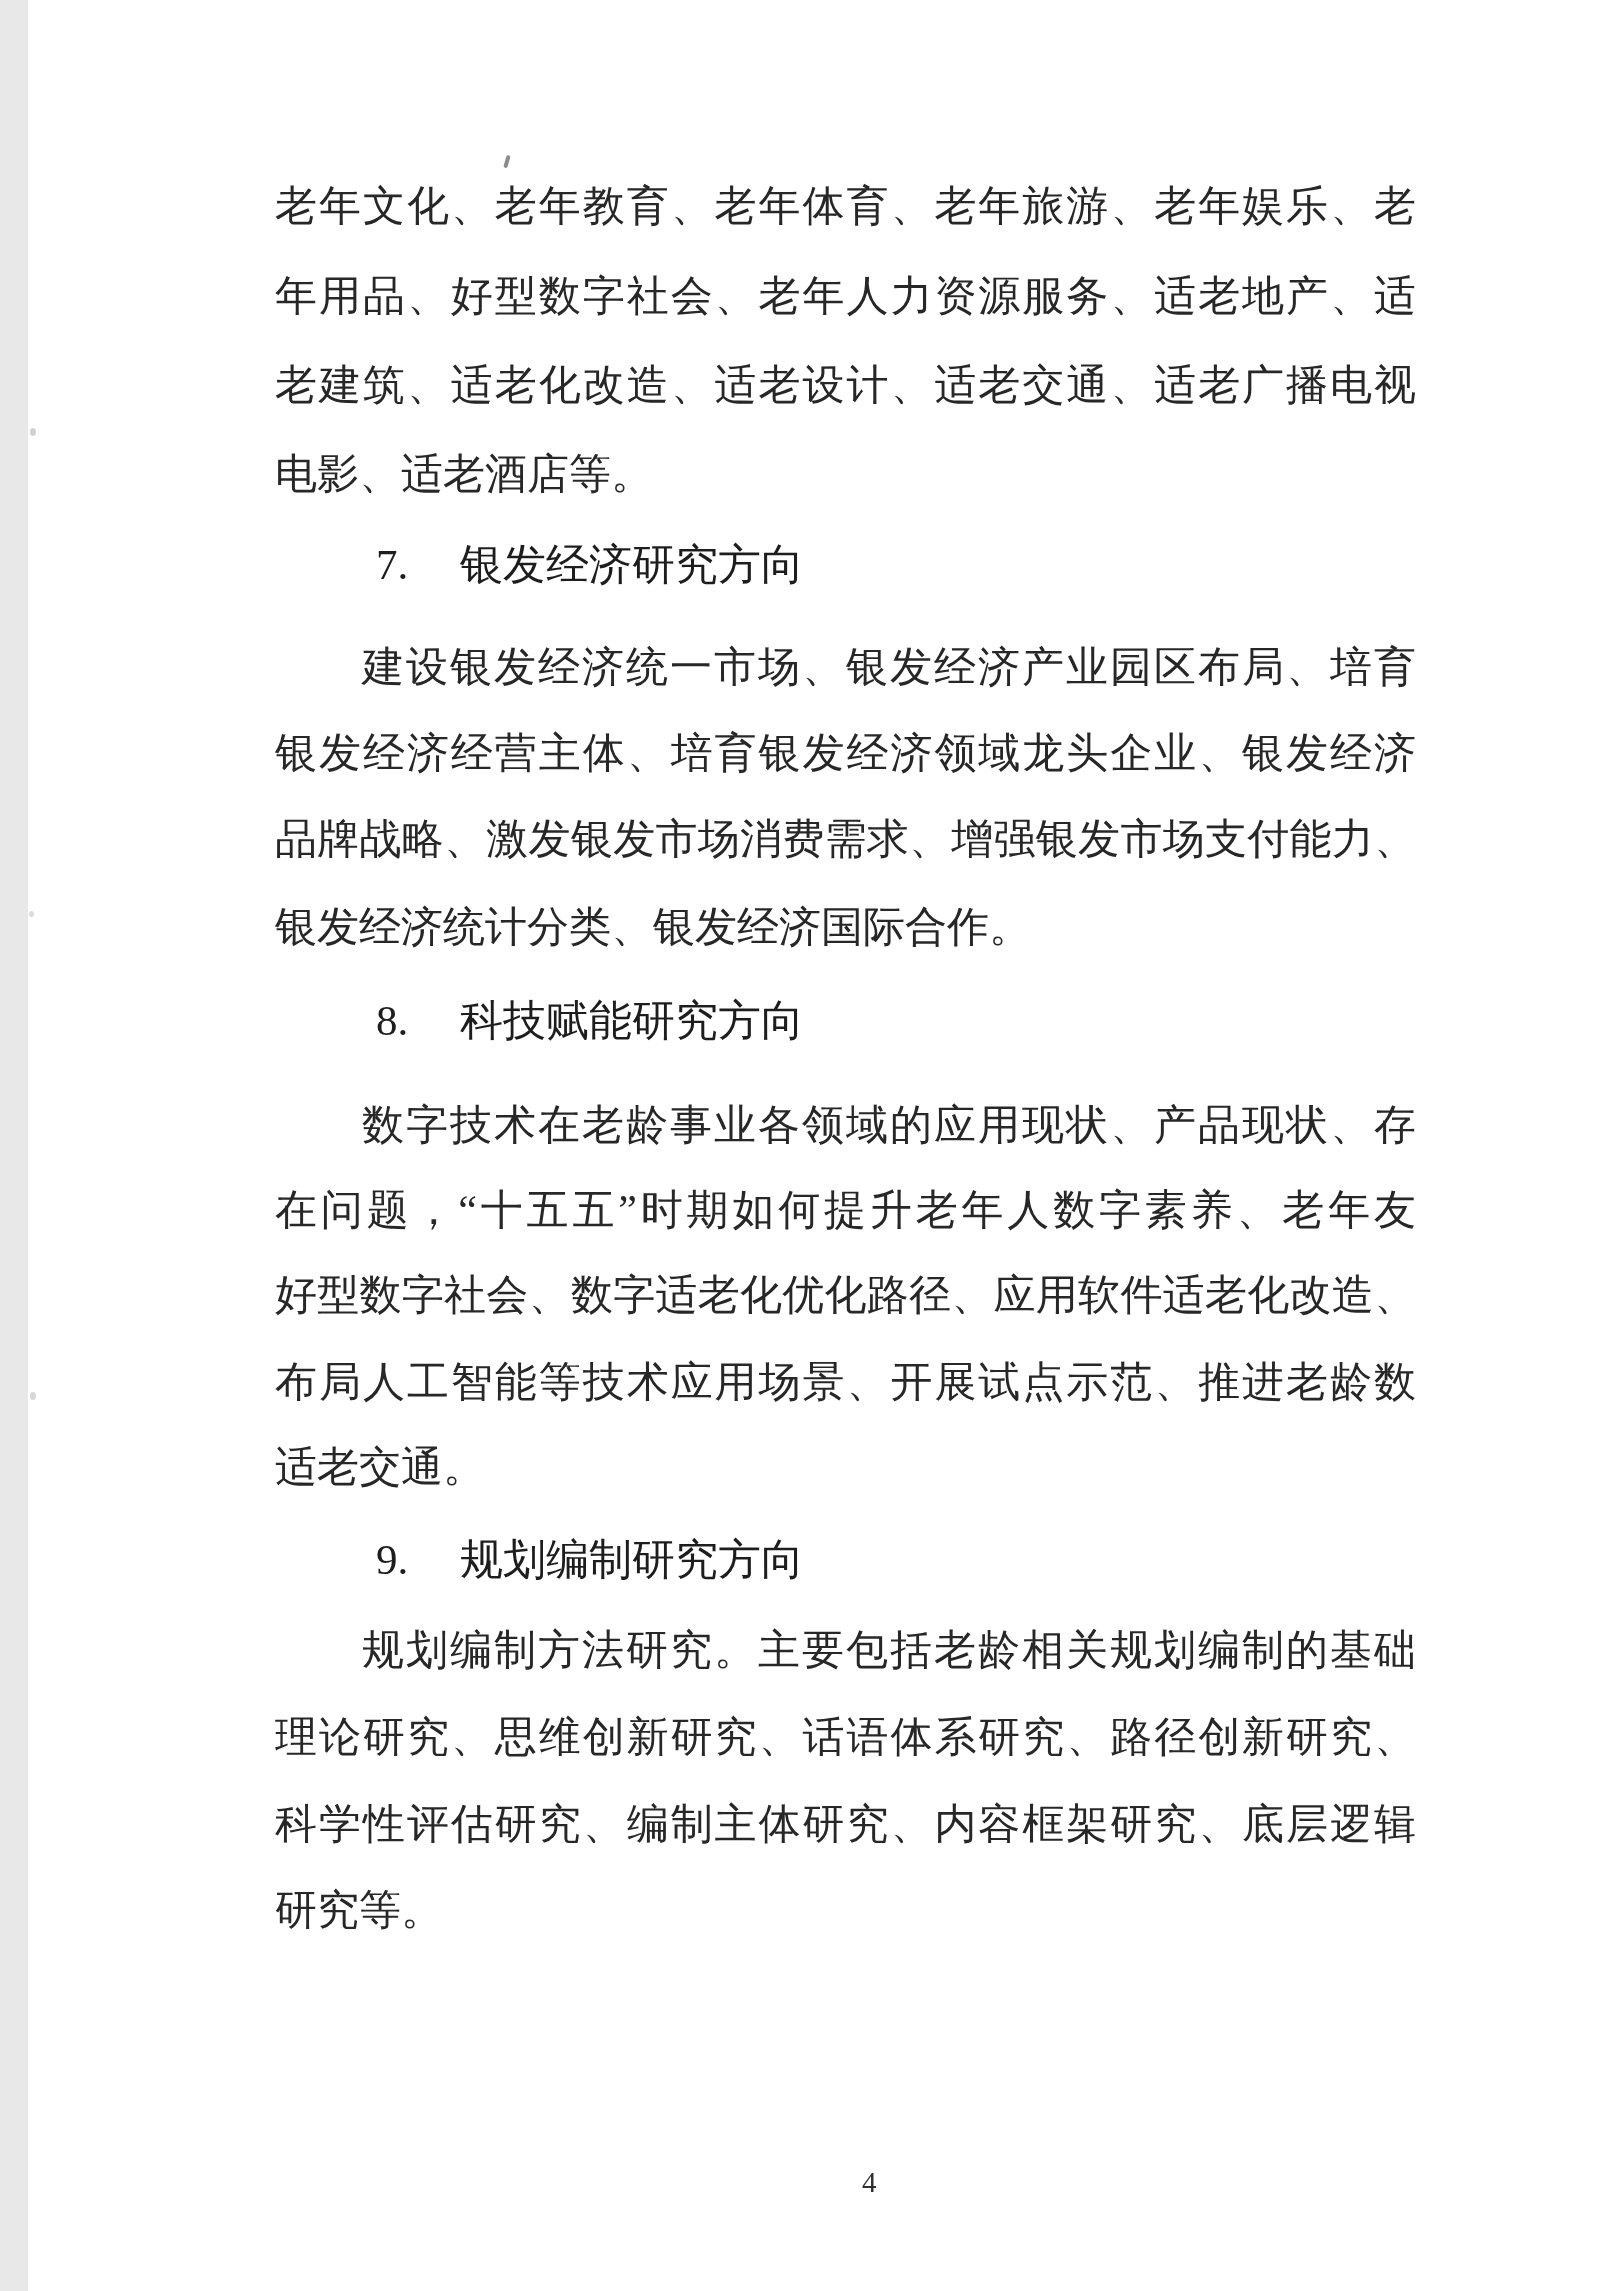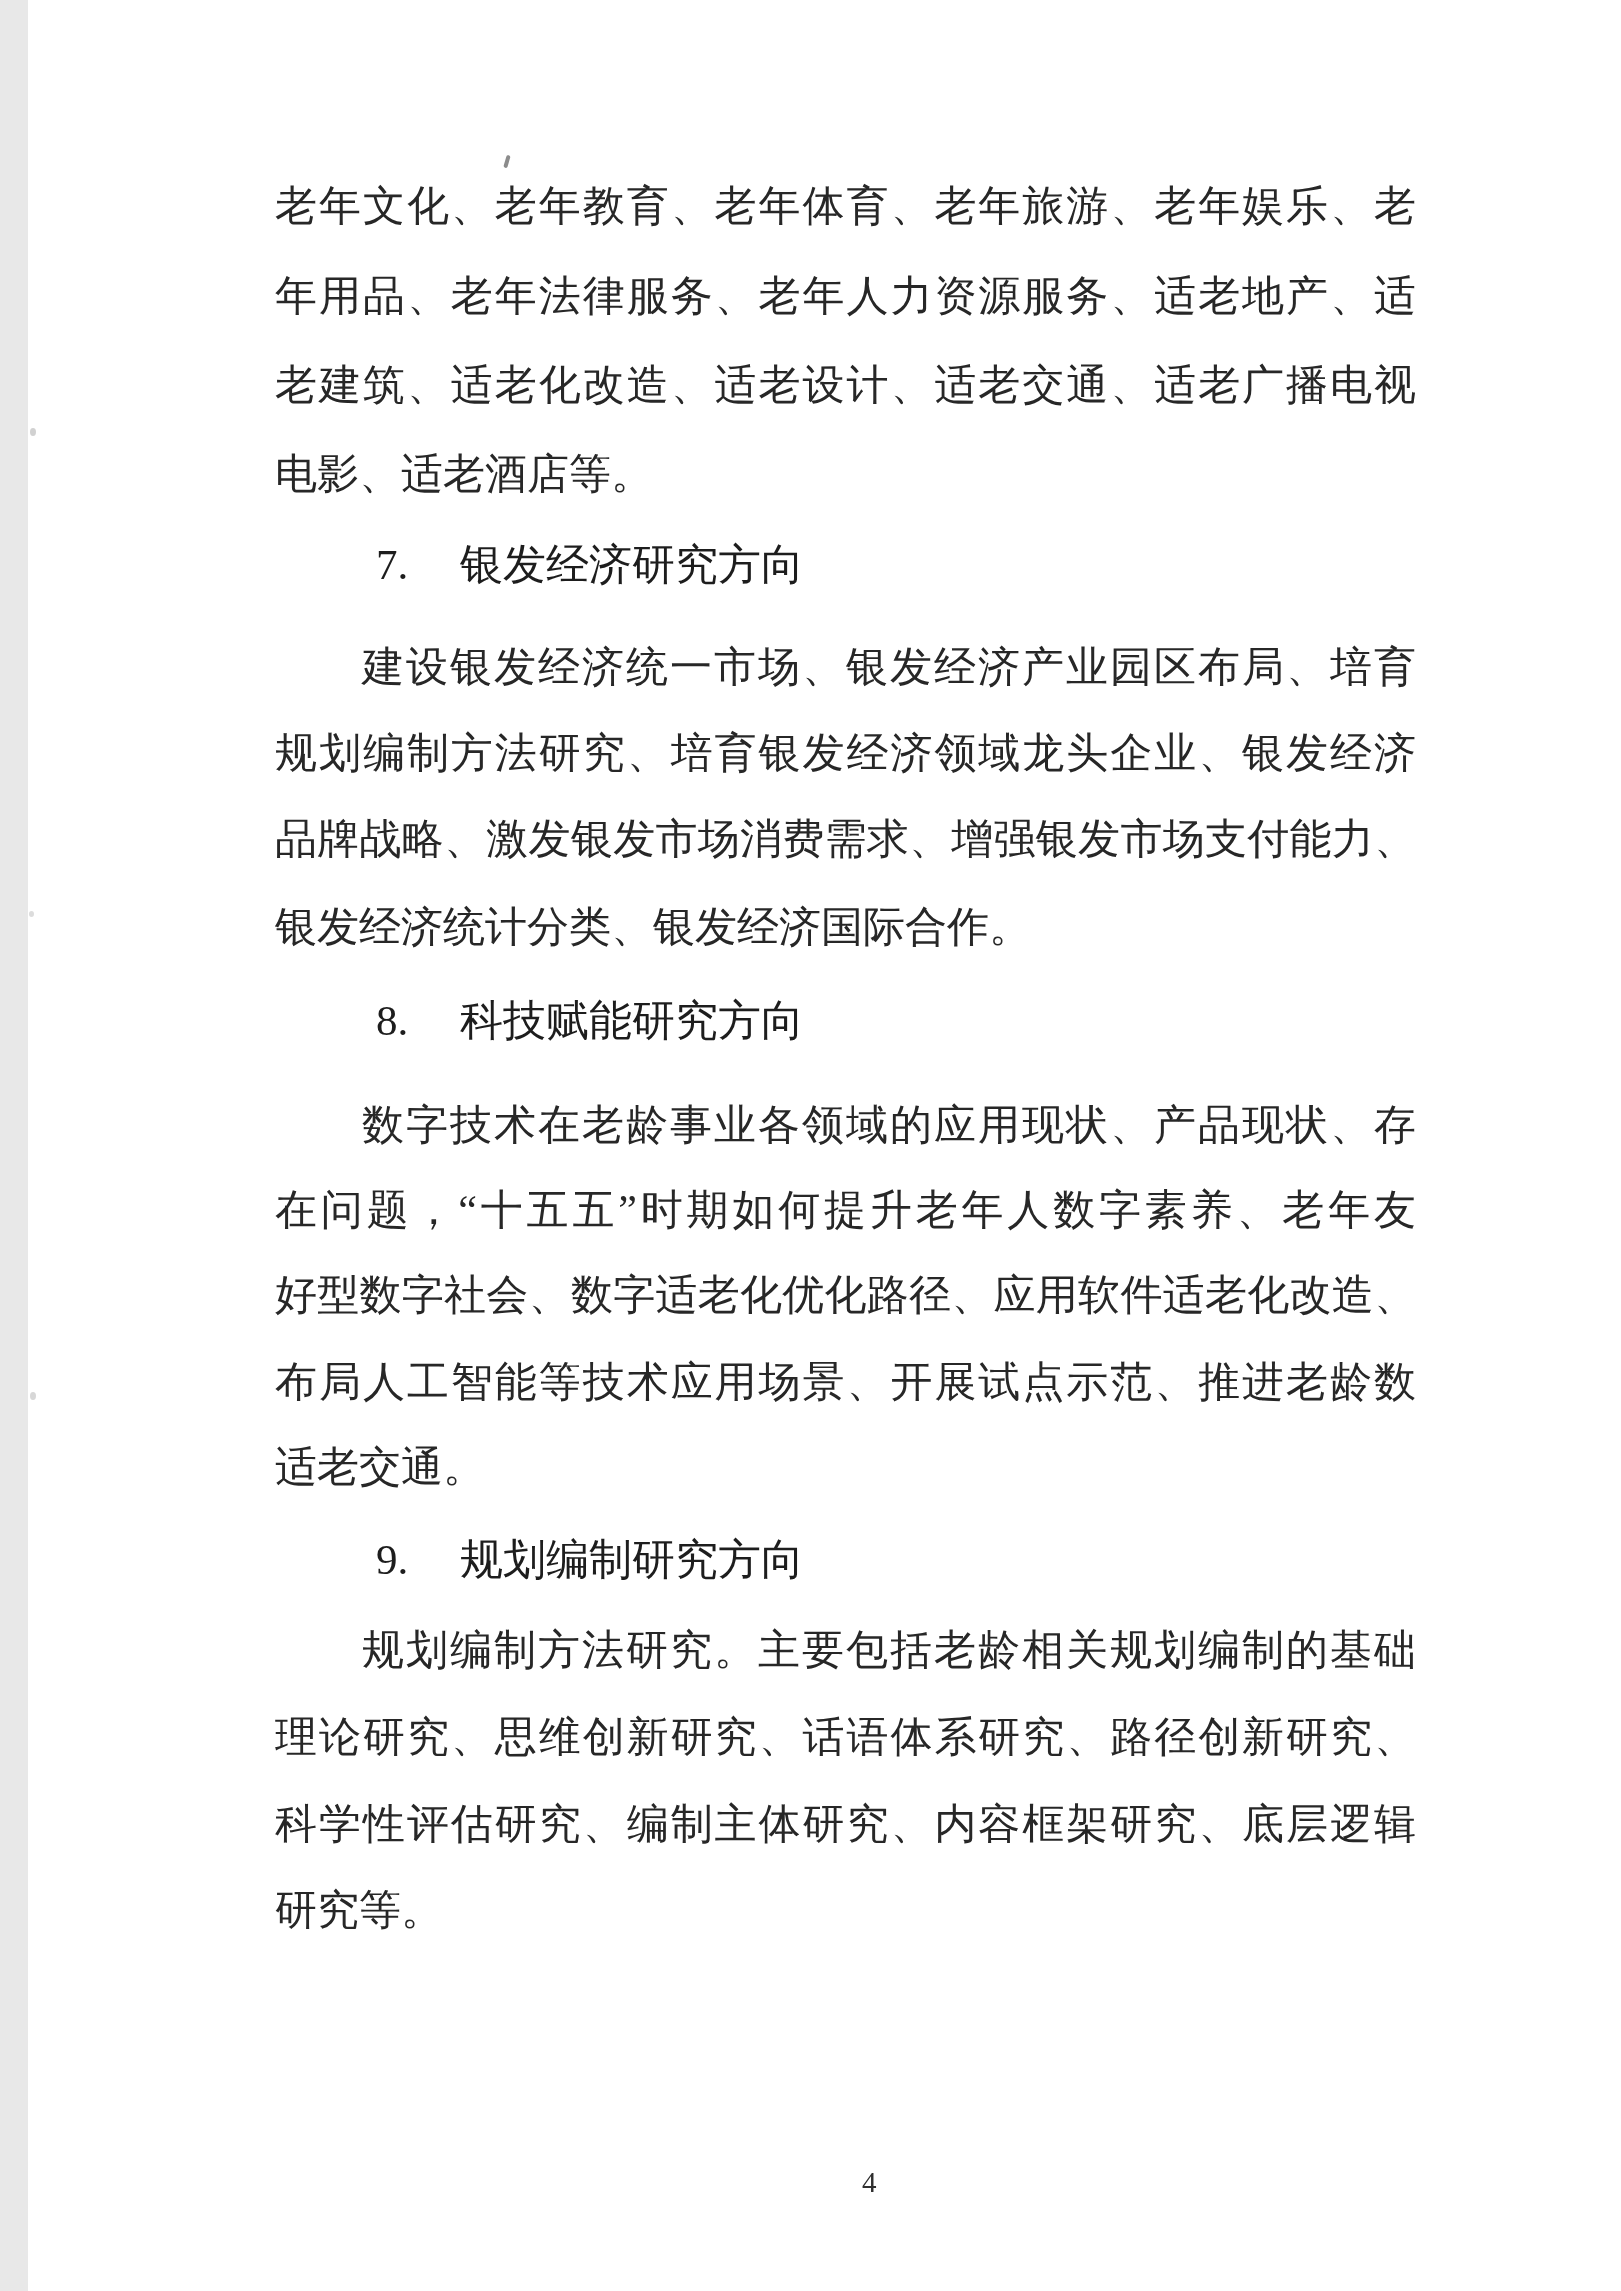--- a/index.html
+++ b/index.html
@@ -49,29 +49,29 @@
 <body>
 
 <div class="page">
 
   <span class="artifact-tick"></span>
   <span class="speck s1"></span>
   <span class="speck s2"></span>
   <span class="speck s3"></span>
 
   <div class="line" style="top:182px">老年文化、老年教育、老年体育、老年旅游、老年娱乐、老</div>
-  <div class="line" style="top:272px">年用品、老年法律服务、老年人力资源服务、适老地产、适</div>
+  <div class="line" style="top:272px">年用品、好型数字社会、老年人力资源服务、适老地产、适</div>
   <div class="line" style="top:361px">老建筑、适老化改造、适老设计、适老交通、适老广播电视</div>
   <div class="line short" style="top:450px">电影、适老酒店等。</div>
 
   <div class="heading" style="top:540px">
     <span class="hnum">7.</span><span>银发经济研究方向</span>
   </div>
   <div class="line indent" style="top:643px">建设银发经济统一市场、银发经济产业园区布局、培育</div>
-  <div class="line" style="top:729px">规划编制方法研究、培育银发经济领域龙头企业、银发经济</div>
+  <div class="line" style="top:729px">银发经济经营主体、培育银发经济领域龙头企业、银发经济</div>
   <div class="line" style="top:815px">品牌战略、激发银发市场消费需求、增强银发市场支付能力、</div>
   <div class="line short" style="top:903px">银发经济统计分类、银发经济国际合作。</div>
 
   <div class="heading" style="top:996px">
     <span class="hnum">8.</span><span>科技赋能研究方向</span>
   </div>
   <div class="line indent" style="top:1101px">数字技术在老龄事业各领域的应用现状、产品现状、存</div>
   <div class="line" style="top:1186px">在问题，“十五五”时期如何提升老年人数字素养、老年友</div>
   <div class="line" style="top:1271px">好型数字社会、数字适老化优化路径、应用软件适老化改造、</div>
   <div class="line" style="top:1358px">布局人工智能等技术应用场景、开展试点示范、推进老龄数</div>

